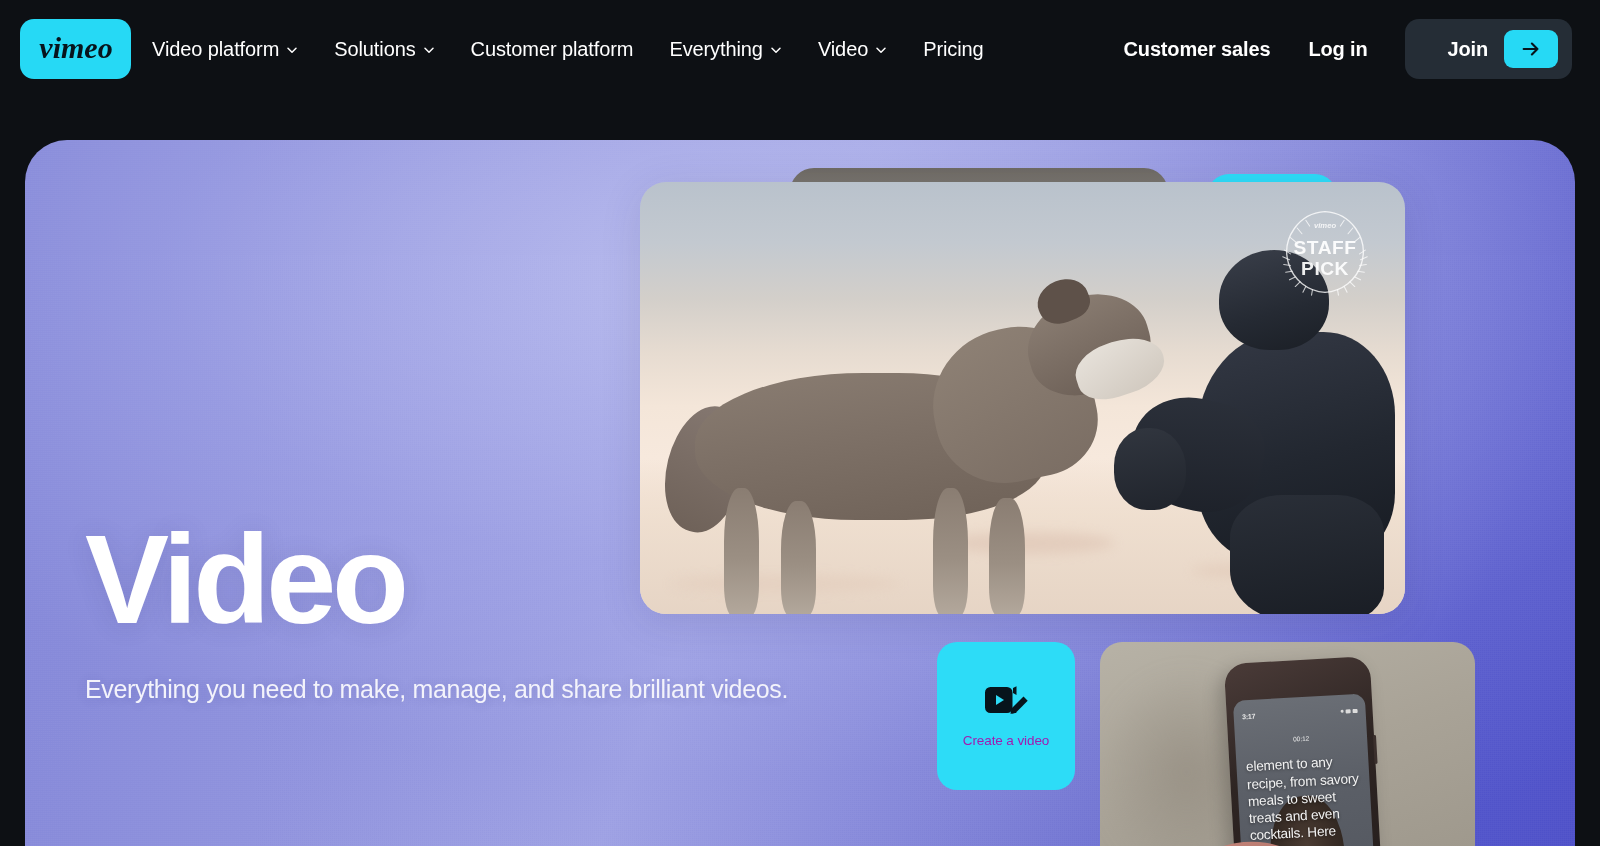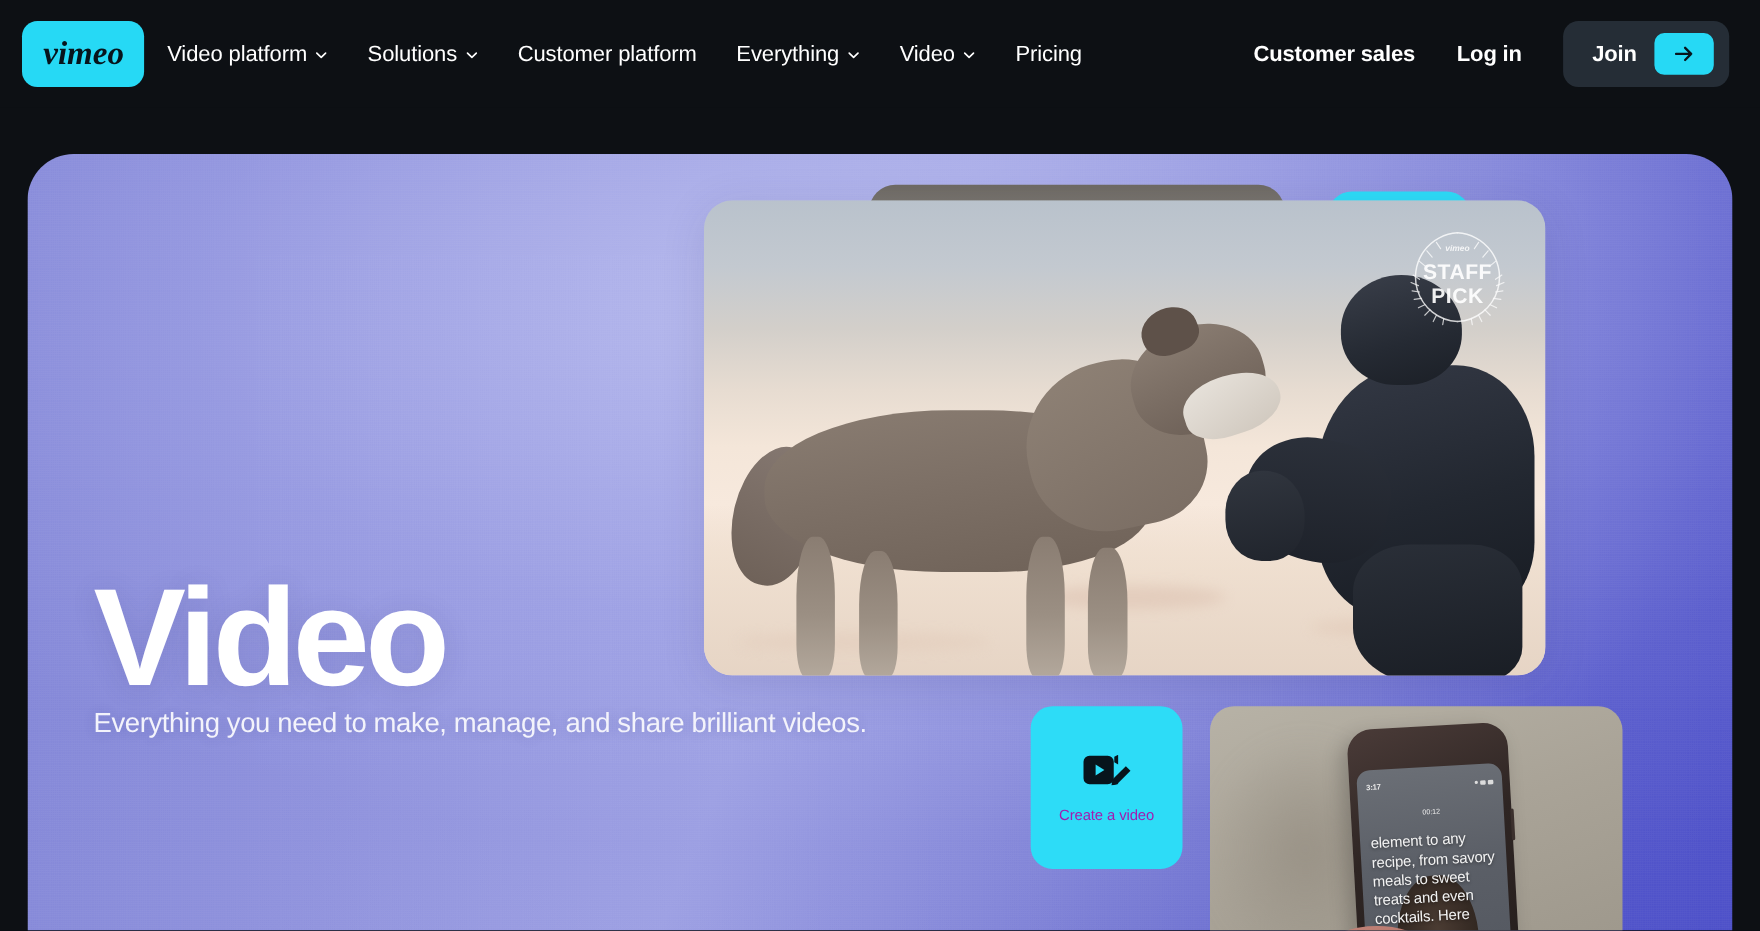--- a/index.html
+++ b/index.html
@@ -101,21 +101,21 @@
     white-space: nowrap;
     margin-right: 38px;
   }
 
   .join-wrap {
     display: flex;
     align-items: center;
     gap: 16px;
     background: #252d36;
     border-radius: 14px;
-    padding: 11px 14px 11px 26px;
+    padding: 11px 14px 11px 42px;
     cursor: pointer;
   }
   .join-label {
     color: #ffffff;
     font-size: 20px;
     font-weight: 700;
     letter-spacing: -0.15px;
   }
   .join-arrow {
     width: 54px;
@@ -162,20 +162,21 @@
   .headline {
     color: #ffffff;
     font-size: 126px;
     line-height: 0.99;
     font-weight: 700;
     letter-spacing: -4.2px;
     text-shadow: 0 2px 26px rgba(40,42,110,0.13);
   }
   .headline .l2 { display: block; }
   .subhead {
+    margin-top: 32px;
     color: #f3f3fb;
     font-size: 25px;
     font-weight: 400;
     letter-spacing: -0.35px;
     text-shadow: 0 1px 12px rgba(40,42,110,0.16);
   }
 
   
   .card {
     position: absolute;

